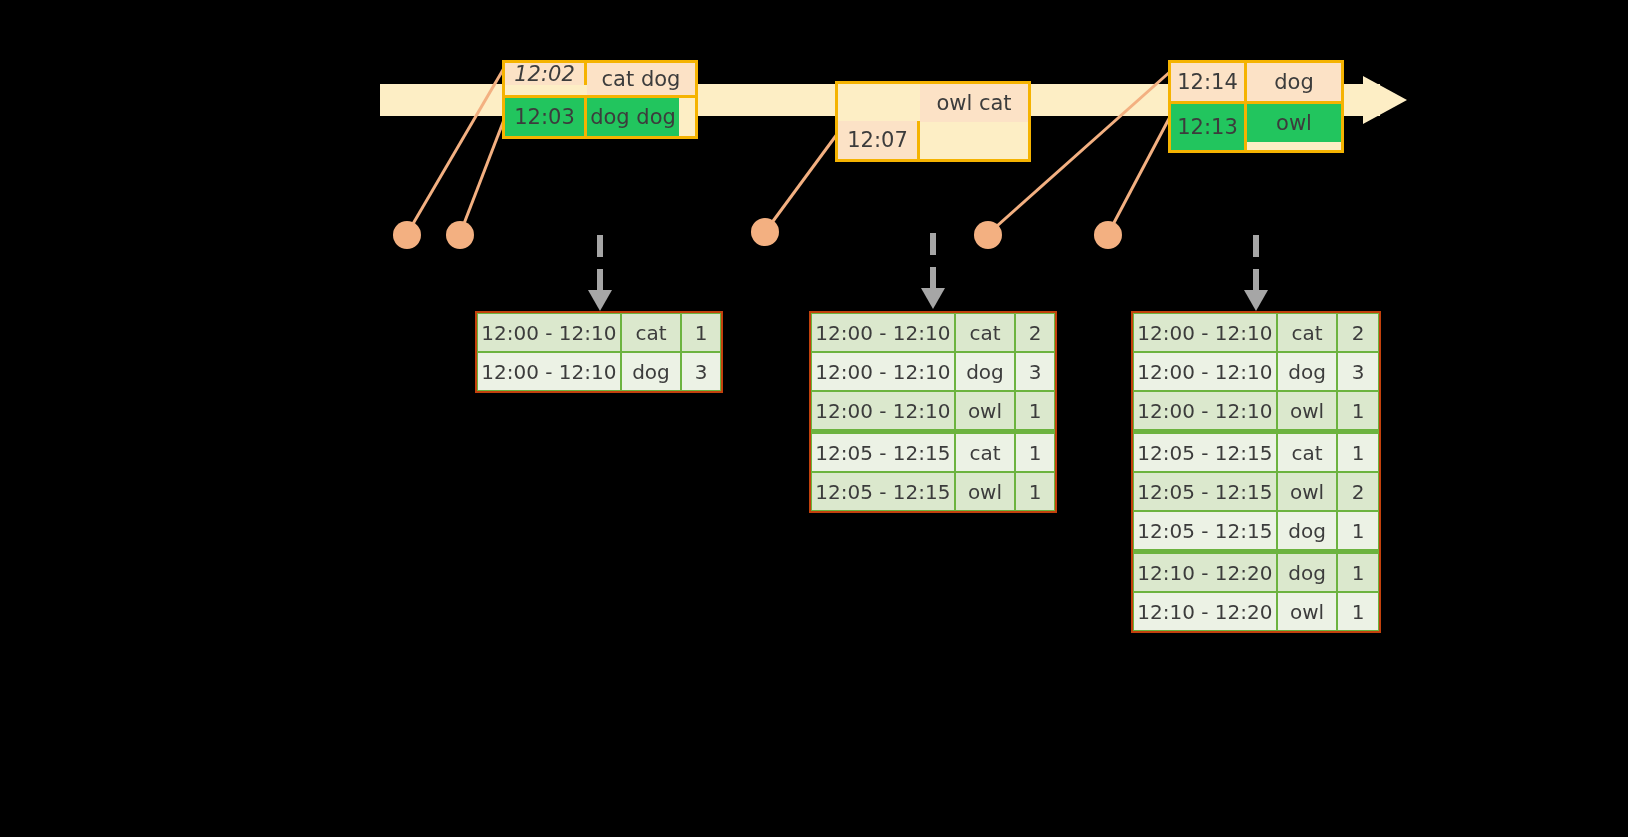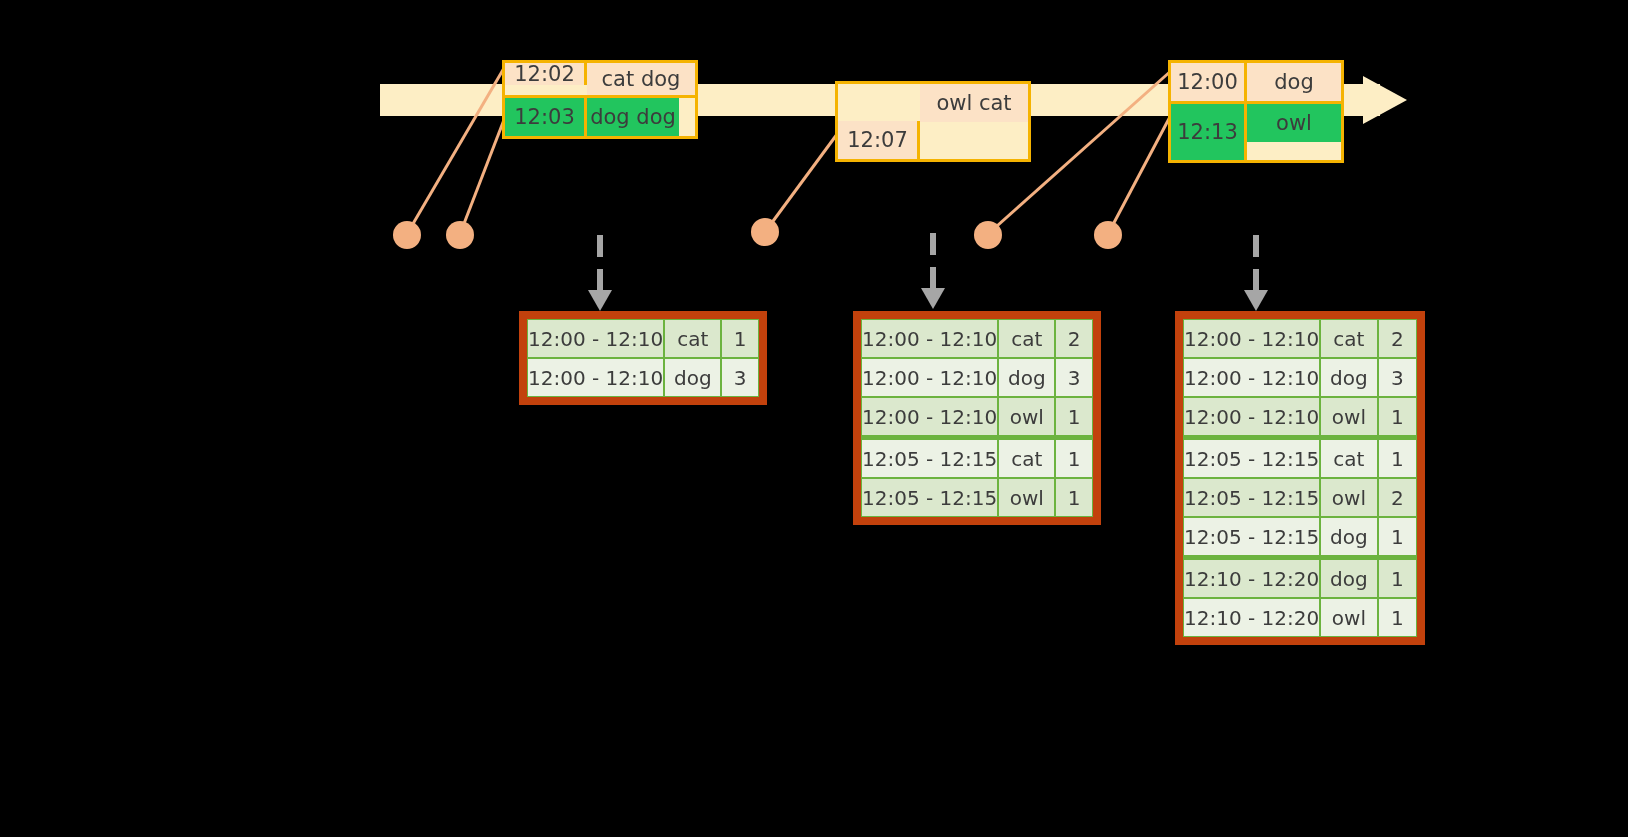--- a/index.html
+++ b/index.html
@@ -47,24 +47,23 @@
   .evt-cell.time{ border-right:3px solid #f5b301; }
   .evt-row.r1 .evt-cell{ background:#fce2c6; }
   .evt-row.r2 .evt-cell{ background:#22c55e; }
 
   
   .connector-svg{position:absolute;left:0;top:0;width:1628px;height:837px;pointer-events:none;}
 
   
   .gtable{
     position:absolute;
-    border:8px solid #c2410c;
+    border:2px solid #c2410c;
     box-sizing:border-box;
     background:#6cb33f;
-    margin-left:44px;
   }
   .grow{ display:flex; }
   .gcell{
     box-sizing:border-box;
     display:flex;align-items:center;justify-content:center;
     color:#3c3c3c;
     font-size:20px;
     height:37px;
     margin:1px;
     white-space:nowrap;
@@ -110,43 +109,43 @@
       <polygon points="921,288 945,288 933,309" fill="#a6a6a6"></polygon>
     </g>
     <g>
       <line x1="1256" y1="235" x2="1256" y2="292" stroke="#a6a6a6" stroke-width="6" stroke-dasharray="22,12"></line>
       <polygon points="1244,290 1268,290 1256,311" fill="#a6a6a6"></polygon>
     </g>
   </svg>
 
   <div class="evt" style="left:502px;top:60px;width:196px;">
     <div class="evt-row r1">
-      <div class="evt-cell time" style="width:82px;height:22px;">12:02</div>
+      <div class="evt-cell time" style="width:82px;height:22px;font-style:italic;">12:02</div>
       <div class="evt-cell words" style="width:108px;height:32px;">cat dog</div>
     </div>
     <div class="evt-row r2">
       <div class="evt-cell time" style="width:82px;height:38px;">12:03</div>
       <div class="evt-cell words" style="width:92px;height:38px;">dog dog</div>
     </div>
   </div>
 
   <div class="evt" style="left:835px;top:81px;width:196px;">
     <div class="evt-row r1">
       <div class="evt-cell time" style="width:82px;height:38px;margin-top:37px;">12:07</div>
       <div class="evt-cell words" style="width:108px;height:38px;">owl cat</div>
     </div>
   </div>
 
   <div class="evt" style="left:1168px;top:60px;width:176px;">
     <div class="evt-row r1">
-      <div class="evt-cell time" style="width:76px;height:38px;">12:00</div>
+      <div class="evt-cell time" style="width:76px;height:38px;">12:14</div>
       <div class="evt-cell words" style="width:94px;height:38px;">dog</div>
     </div>
     <div class="evt-row r2">
-      <div class="evt-cell time" style="width:76px;height:56px;text-align:right;">12:13</div>
+      <div class="evt-cell time" style="width:76px;height:46px;text-align:right;">12:13</div>
       <div class="evt-cell words" style="width:94px;height:38px;">owl</div>
     </div>
   </div>
 
   <div class="gtable" id="gt1" style="left:475px;top:311px;width:248px;">
       <div class="grow odd">
         <div class="gcell win" style="width: 150px;">12:00 - 12:10</div>
         <div class="gcell key" style="width: 62px;">cat</div>
         <div class="gcell cnt" style="width: 40px;">1</div>
       </div>

